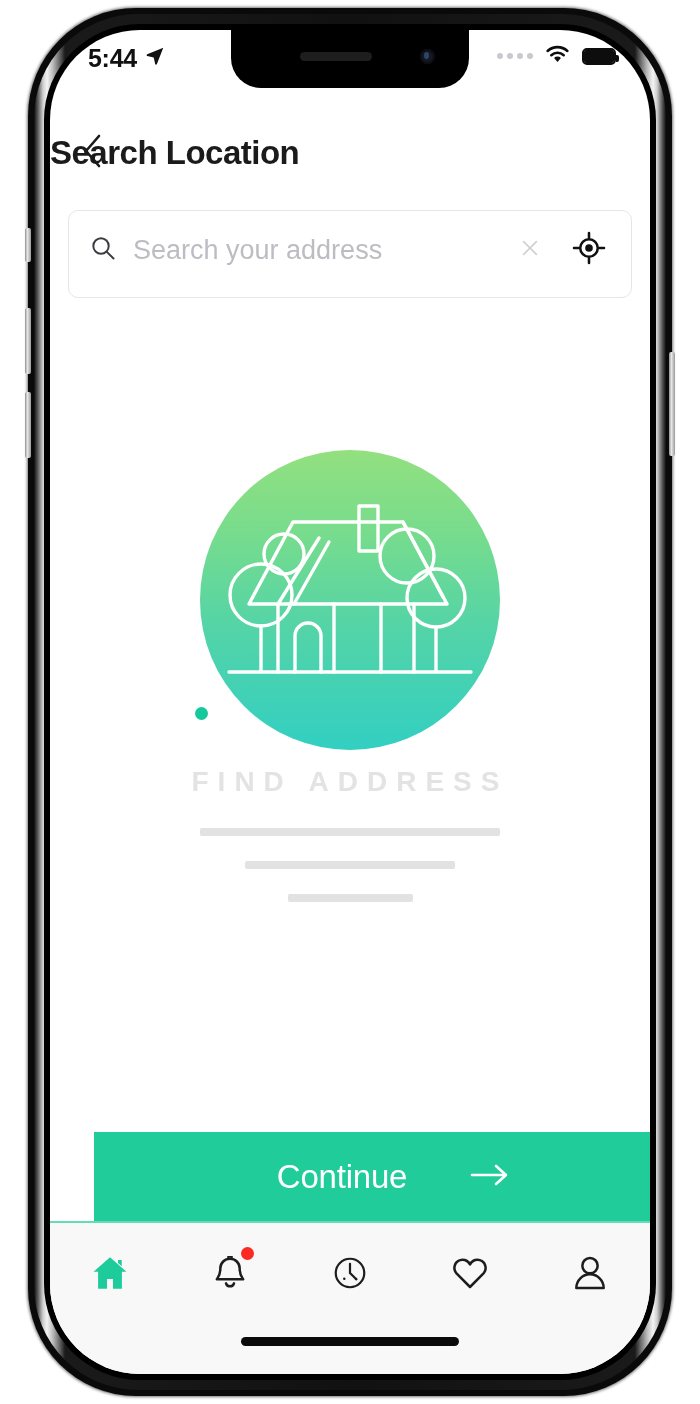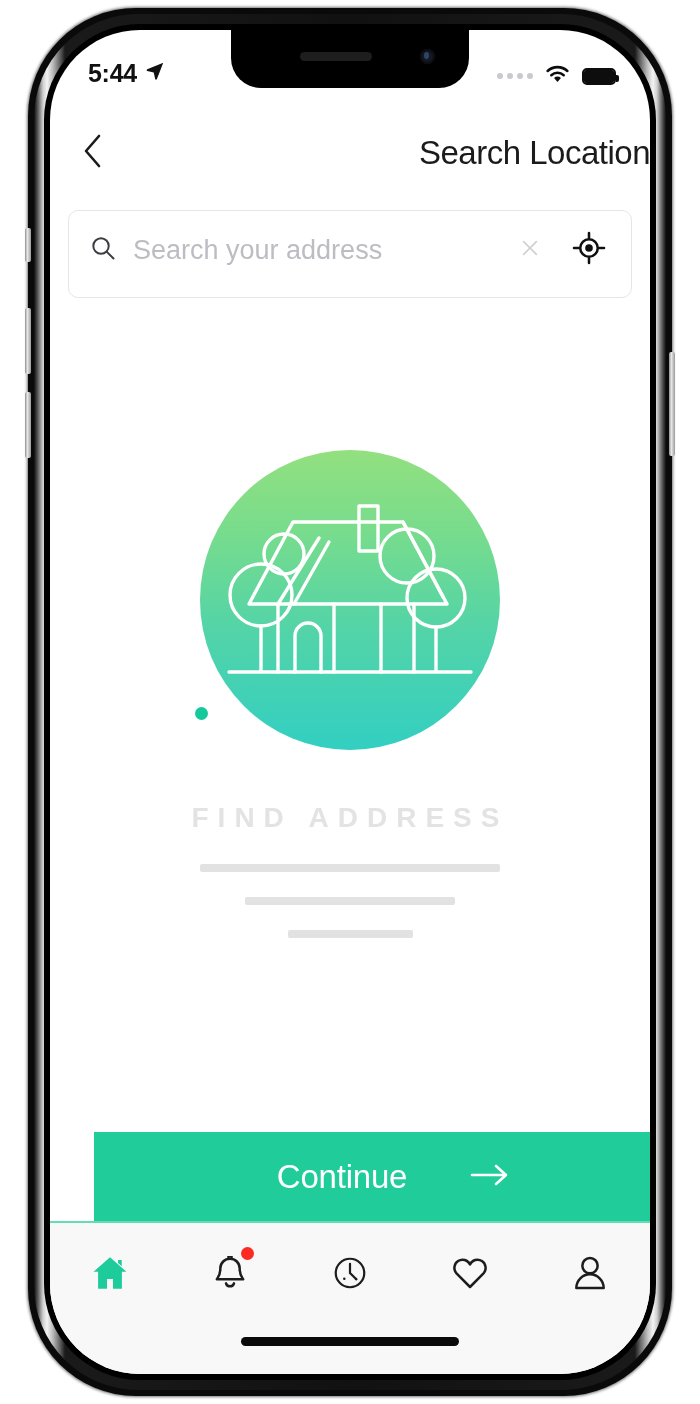--- a/index.html
+++ b/index.html
@@ -94,21 +94,21 @@
   .notch-cam::after {
     content: ""; position: absolute; left: 4px; top: 3px;
     width: 5px; height: 7px; border-radius: 50%;
     background: #2b4668;
   }
 
   
   .statusbar {
     position: absolute; top: 0; left: 0;
     width: 600px; height: 58px;
-    display: flex; align-items: flex-end;
+    display: flex; align-items: flex-start;
     justify-content: space-between;
     padding: 14px 34px 0 38px;
     z-index: 30;
   }
   .status-time {
     font-size: 25px; font-weight: bold; color: #111;
     letter-spacing: -.3px;
     display: flex; align-items: center; gap: 7px;
   }
   .status-right { display: flex; align-items: center; gap: 11px; }
@@ -131,22 +131,22 @@
     width: 600px; height: 62px;
     display: flex; align-items: center;
   }
   .back-btn {
     position: absolute; left: 14px; top: 0;
     width: 58px; height: 62px;
     display: flex; align-items: center; justify-content: center;
     cursor: pointer;
   }
   .page-title {
-    width: 100%; text-align: right;
-    font-size: 33px; font-weight: normal; color: #1b1b1b;
+    width: 100%; text-align: left;
+    font-size: 33px; font-weight: bold; color: #1b1b1b;
     letter-spacing: -.5px;
   }
 
   
   .search-wrap {
     position: absolute; left: 18px; top: 180px;
     width: 564px; height: 88px;
     border: 1px solid #e6e6e6;
     border-radius: 10px;
     background: #fff;
@@ -176,21 +176,21 @@
     width: 300px; height: 300px; border-radius: 50%;
     background: linear-gradient(180deg, #93e07f 0%, #77dc8d 28%, #55d4a6 58%, #32cfc2 100%);
     display: flex; align-items: center; justify-content: center;
   }
   .dot-accent {
     position: absolute; left: 145px; top: 257px;
     width: 13px; height: 13px; border-radius: 50%;
     background: #16c99b;
   }
   .empty-title {
-    margin-top: 52px;
+    margin-top: 16px;
     font-size: 28px; font-weight: bold;
     color: #e3e3e3; letter-spacing: 9px;
   }
   .ph-bars { margin-top: 30px; width: 100%; display:flex; flex-direction:column; align-items:center; gap: 25px; }
   .ph-bar { height: 8px; border-radius: 2px; background: #e2e2e2; }
 
   
   .continue-btn {
     position: absolute; left: 0; bottom: 152px;
     width: 600px; height: 90px;

